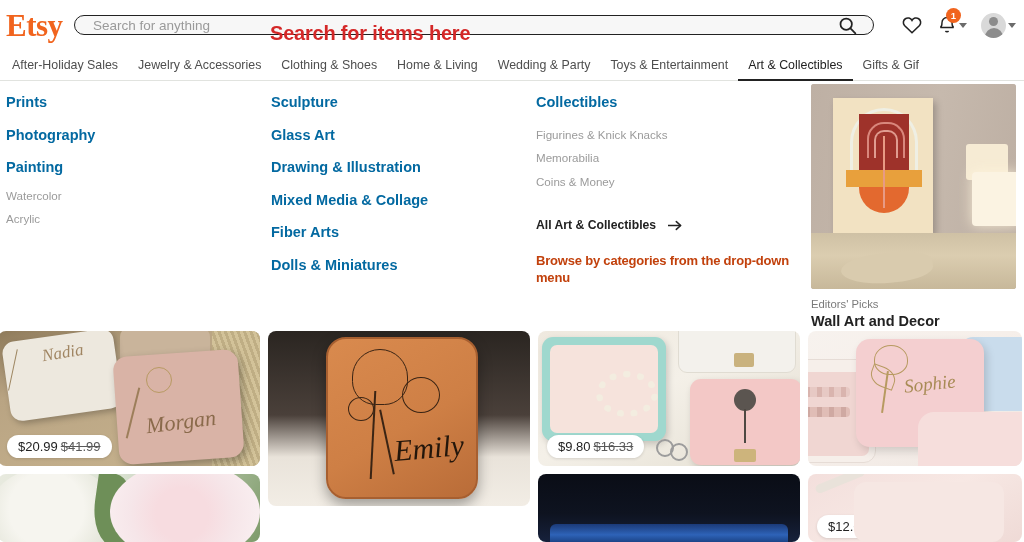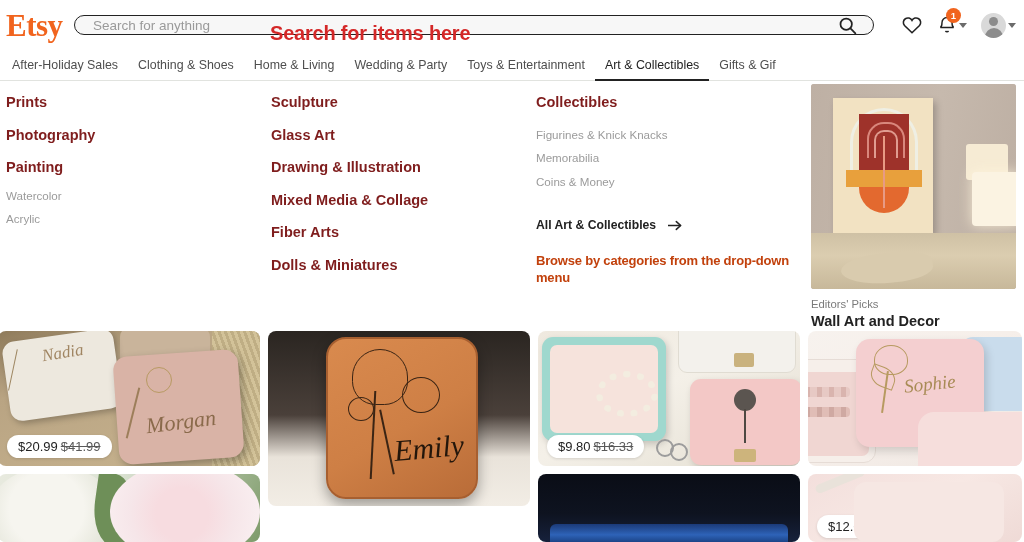--- a/index.html
+++ b/index.html
@@ -90,21 +90,21 @@
   
   .dropdown {
     position: absolute; top: 81px; left: 0; width: 1024px; height: 250px;
     background: #fff; display: flex; z-index: 5;
   }
   .col { padding-top: 5px; }
   .col-1 { width: 271px; padding-left: 6px; }
   .col-2 { width: 265px; }
   .col-3 { width: 275px; }
   .menu-head {
-    font-size: 14.5px; font-weight: 700; color: #7f1d1d;
+    font-size: 14.5px; font-weight: 700; color: #0369a1;
     line-height: 1; margin-bottom: 6px; cursor: pointer;
   }
   .col-1 .menu-head, .col-2 .menu-head { margin-bottom: 0; }
   .col-1 .menu-head, .col-2 .menu-head { padding: 9px 0; }
   .menu-sub {
     font-size: 11.6px; color: #9b9b9b; padding: 6px 0; cursor: pointer;
     line-height: 1;
   }
   .col-3 .menu-head { padding-top: 9px; padding-bottom: 7px; }
   .all-link {
@@ -310,20 +310,21 @@
       </button>
       <button class="hdr-icon-btn">
         <span class="avatar"></span>
         <span class="caret"></span>
       </button>
     </div>
   </div>
 
   <div class="nav">
     <div class="nav-item">After-Holiday Sales</div>
+    <div class="nav-item">Jewelry &amp; Accessories</div>
     <div class="nav-item">Clothing &amp; Shoes</div>
     <div class="nav-item">Home &amp; Living</div>
     <div class="nav-item">Wedding &amp; Party</div>
     <div class="nav-item">Toys &amp; Entertainment</div>
     <div class="nav-item active">Art &amp; Collectibles</div>
     <div class="nav-item">Gifts &amp; Gif</div>
   </div>
 
   <div class="dropdown">
 

